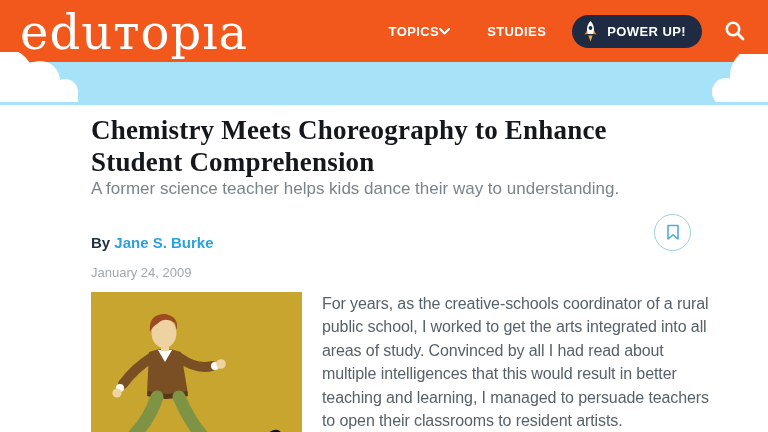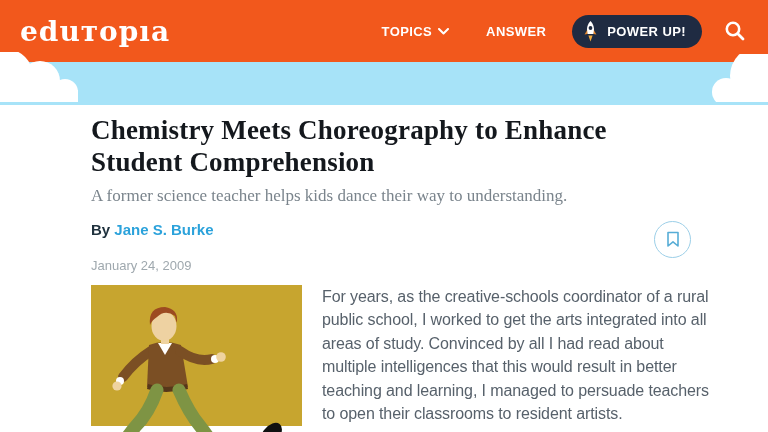--- a/index.html
+++ b/index.html
@@ -7,27 +7,27 @@
   .screen {
     position:relative; width:768px; height:432px; overflow:hidden;
     background:#ffffff; font-family:"Liberation Sans", sans-serif;
   }
   
   .header {
     height:62px; background:#F2581C; display:flex; align-items:center;
     padding:0 22px 0 20px;
   }
   .logo {
-    font-family:"DejaVu Serif", serif; color:#ffffff; font-size:28px;
-    letter-spacing:1px; line-height:1; cursor:pointer; padding-top:2px;font-weight:bold;
+    font-family:"DejaVu Serif", serif; color:#ffffff; font-size:48px;
+    letter-spacing:1px; line-height:1; cursor:pointer; padding-top:2px;
   }
   .nav { display:flex; align-items:center; margin-left:auto; gap:37px; }
   .nav-item {
     color:#ffffff; font-size:13px; font-weight:bold; letter-spacing:.4px;
-    display:flex; align-items:center; gap:6px; cursor:pointer; white-space:nowrap;
+    display:flex; align-items:center; cursor:pointer; white-space:nowrap;
   }
   .chevron { display:inline-flex; margin-top:1px; }
   .power-pill {
     margin-left:26px; height:33px; background:#1F2B42; border:none; cursor:pointer;
     border-radius:17px; display:flex; align-items:center; gap:8px; padding:0 16px 0 10px;text-align:center;
   }
   .power-label { color:#ffffff; font-size:13px; font-weight:bold; letter-spacing:.4px;
     font-family:"Liberation Sans", sans-serif; }
   .search-btn { margin-left:22px; background:none; border:none; cursor:pointer;
     display:flex; align-items:center; }
@@ -40,30 +40,30 @@
   .content { padding:10px 0 0 91px; width:768px; }
   .category {
     color:#E2633C; font-size:11px; font-weight:bold; letter-spacing:1.1px;
     text-transform:uppercase; cursor:pointer;
   }
   .headline {
     font-family:"Liberation Serif", serif; font-weight:bold; color:#14181D;
     font-size:27px; line-height:1.18; max-width:600px; 
     letter-spacing:.2px;
   }
-  .subtitle { color:#7A848C; font-size:17px; margin-top:7px; max-width:610px;font-family:Liberation Serif, serif; }
-  .byline-row { display:flex; align-items:flex-start; width:600px; margin-top:15px; }
+  .subtitle { color:#7A848C; font-size:17px; max-width:610px; }
+  .byline-row { display:flex; align-items:flex-end; width:600px; margin-top:15px; }
   .byline { font-size:15px; font-weight:bold; color:#20323E; }
   .author { color:#2BA2DB; cursor:pointer; }
   .bookmark-btn {
     margin-left:auto; width:37px; height:37px; border-radius:50%;
     border:1.5px solid #9CCFE8; background:#ffffff; cursor:pointer;
     display:flex; align-items:center; justify-content:center;
   }
-  .date { color:#9FA8AE; font-size:13px; margin-top:0; }
+  .date { color:#9FA8AE; font-size:13px; margin-top:14px; }
   .article-row { display:flex; margin-top:12px; }
   .figure { width:214px; height:160px; overflow:hidden; flex:none; }
   .body-text {
     margin-left:17px; width:392px; color:#57616B; font-size:16px;
     line-height:1.47; letter-spacing:-0.1px;
   }
 </style>
 </head>
 <body>
 
@@ -75,21 +75,21 @@
     <div class="nav">
       <div class="nav-item">
         <span>TOPICS</span>
         <span class="chevron">
           <svg width="11" height="7" viewBox="0 0 11 7">
               <polyline points="1,1 5.5,5.5 10,1" fill="none" stroke="#ffffff" stroke-width="2" stroke-linecap="round" stroke-linejoin="round"></polyline>
             </svg>
         </span>
       </div>
       <div class="nav-item">
-        <span>ANSWER</span>
+        <span>STUDIES</span>
       </div>
     </div>
 
     <button class="power-pill">
       <span style="display:inline-flex;">
         <svg width="17" height="23" viewBox="0 0 17 23">
           <path d="M8.5 1 C11.5 4 12.8 8.5 11.6 14 L5.4 14 C4.2 8.5 5.5 4 8.5 1 Z" fill="#ffffff"></path>
           <circle cx="8.5" cy="8" r="1.9" fill="#1F2B42"></circle>
           <path d="M5.2 10 L2.6 14.5 L5.4 14 Z" fill="#E8882A"></path>
           <path d="M11.8 10 L14.4 14.5 L11.6 14 Z" fill="#E8882A"></path>

